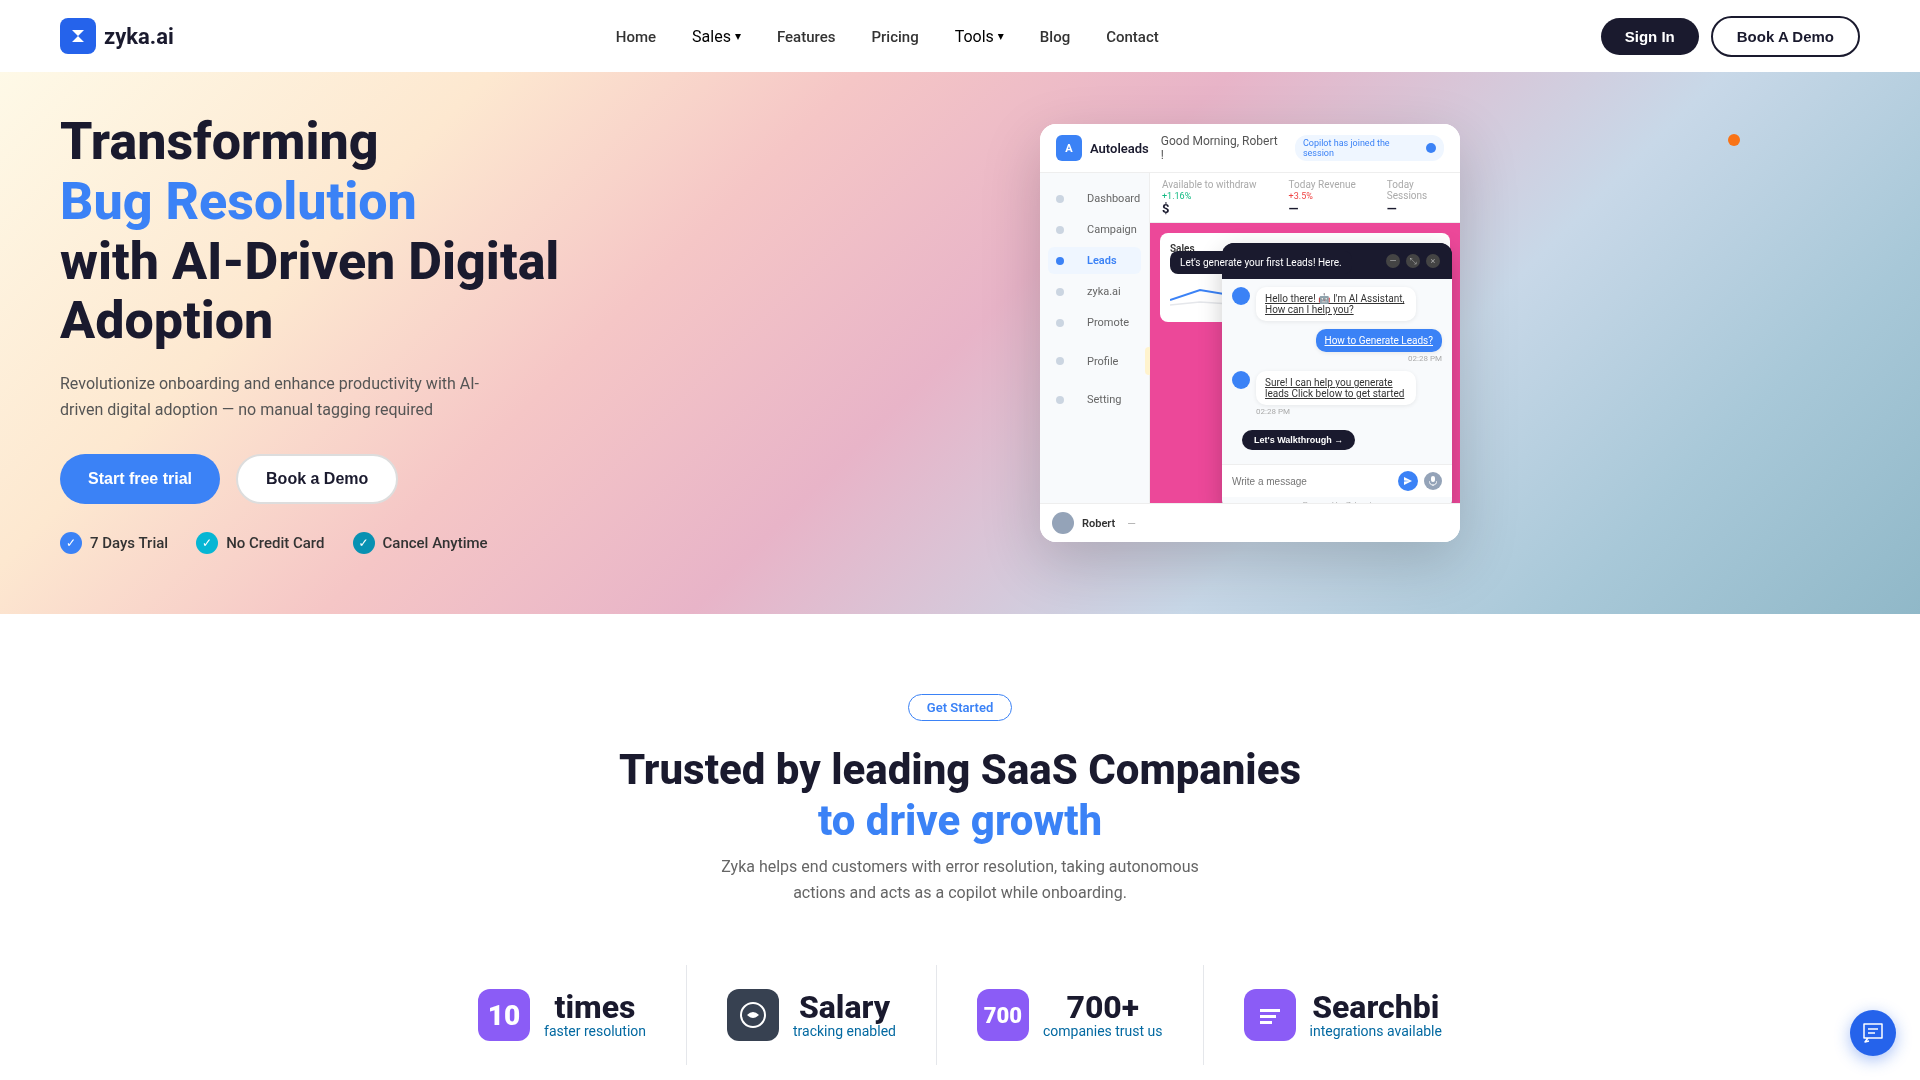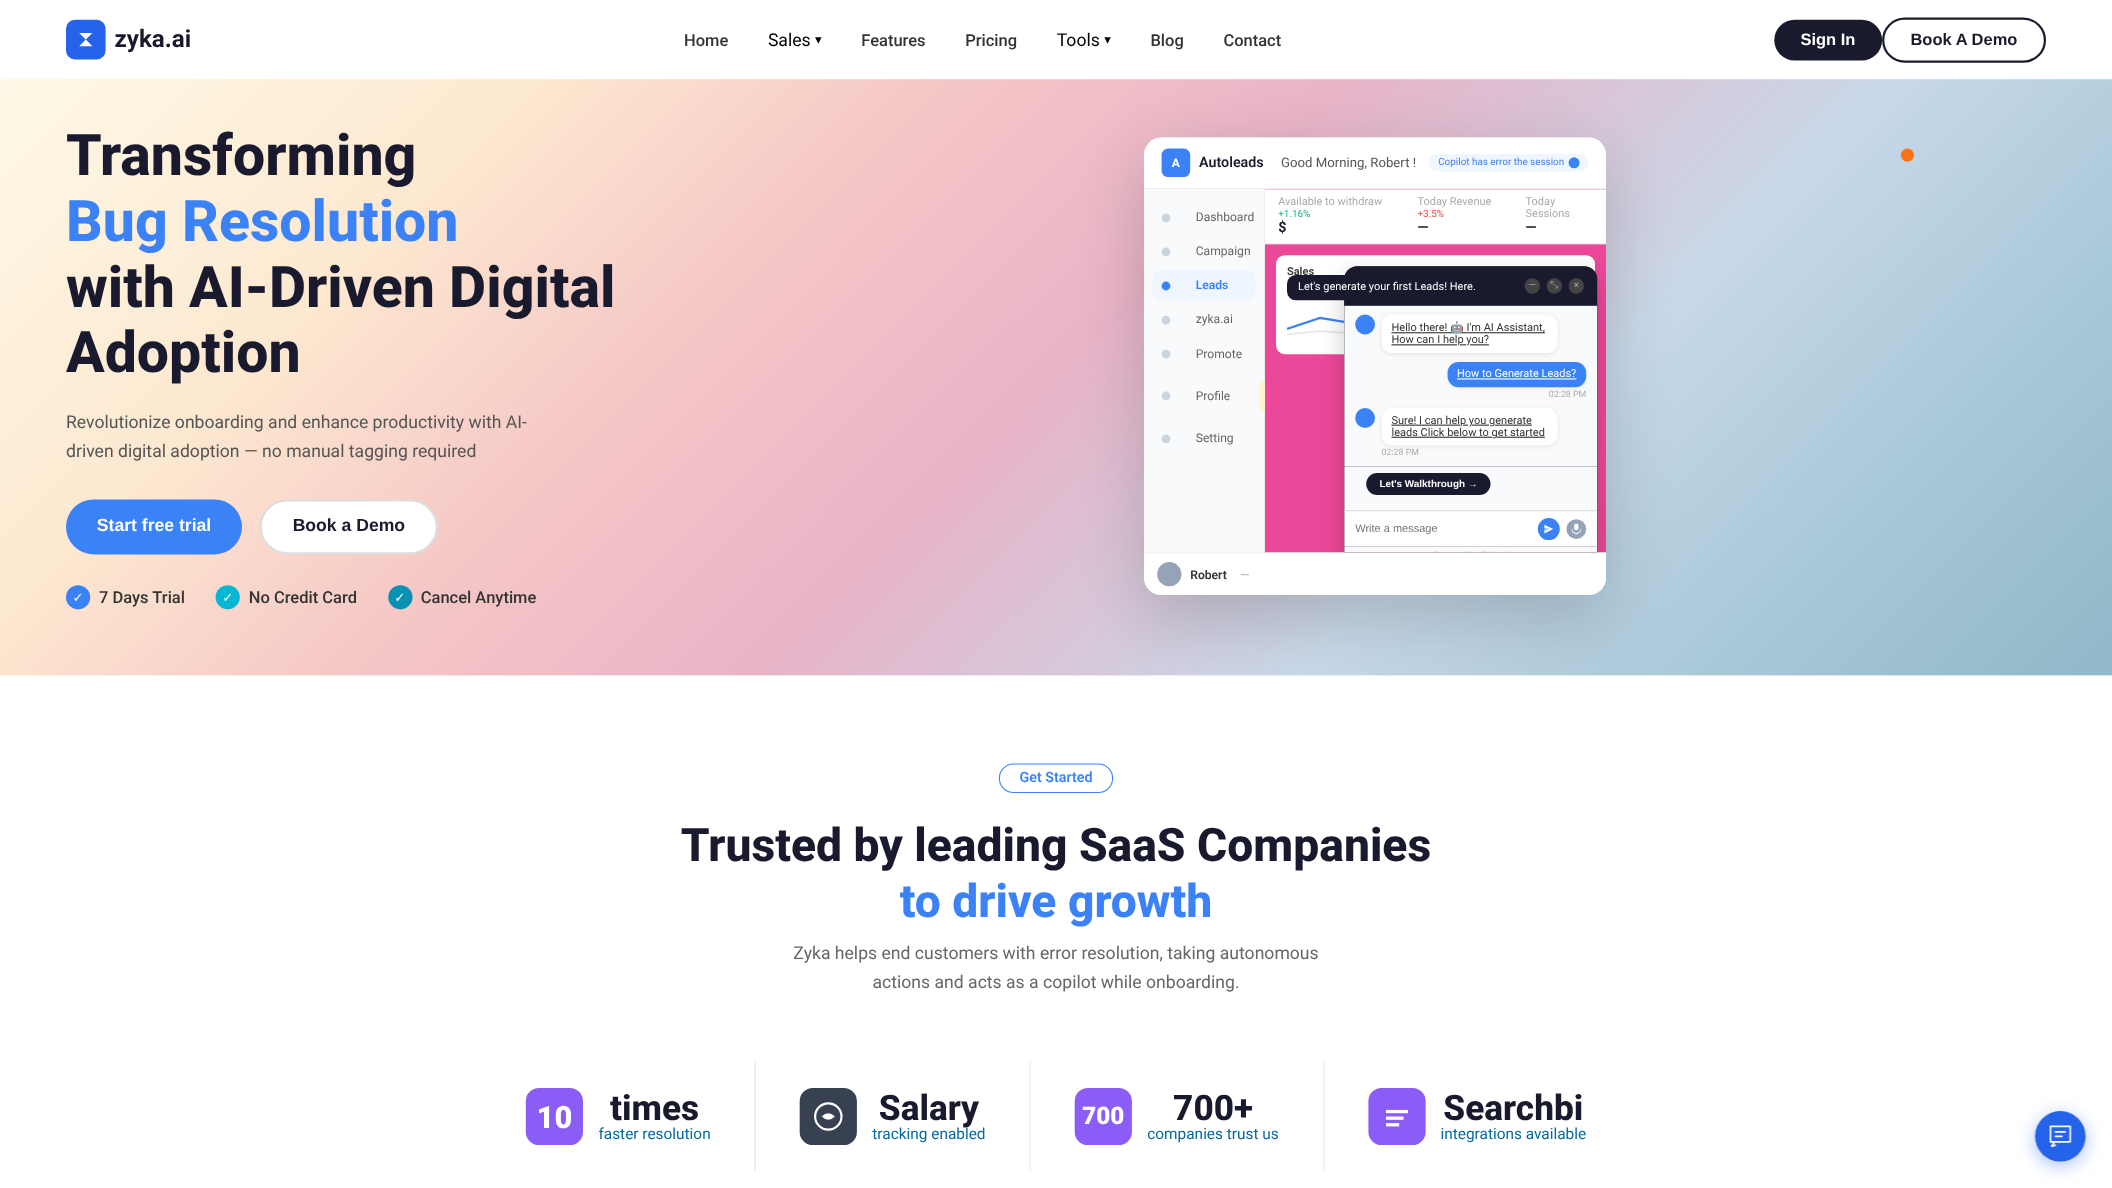--- a/index.html
+++ b/index.html
@@ -56,21 +56,21 @@
       gap: 4px;
       cursor: pointer;
     }
     .nav-links .has-dropdown::after {
       content: '▾';
       font-size: 12px;
     }
     .nav-actions {
       display: flex;
       align-items: center;
-      gap: 0;
+      gap: 12px;
     }
     .btn-signin {
       background: #1a1a2e;
       color: white;
       border: none;
       padding: 10px 24px;
       border-radius: 24px;
       font-size: 15px;
       font-weight: 600;
       cursor: pointer;
@@ -629,21 +629,21 @@
     <div class="orange-dot"></div>
     <div class="screenshot-container">
 
       <div class="app-header">
         <div style="display:flex;align-items:center;gap:8px;flex:1;">
           <div style="width:26px;height:26px;background:#3b82f6;border-radius:6px;display:flex;align-items:center;justify-content:center;color:white;font-size:11px;font-weight:700;">A</div>
           <span class="app-header-title">Autoleads</span>
         </div>
         <span class="app-greeting">Good Morning, Robert !</span>
         <div class="copilot-badge">
-          <span style="font-size:9px;">Copilot has error the session</span>
+          <span style="font-size:9px;">Copilot has joined the session</span>
           <span style="width:10px;height:10px;background:#3b82f6;border-radius:50%;display:inline-block;"></span>
         </div>
       </div>
 
       <div class="app-body">
 
         <div class="app-sidebar">
           <div class="sidebar-item-app">
             <span class="sidebar-dot"></span>
             <span>Dashboard</span>

